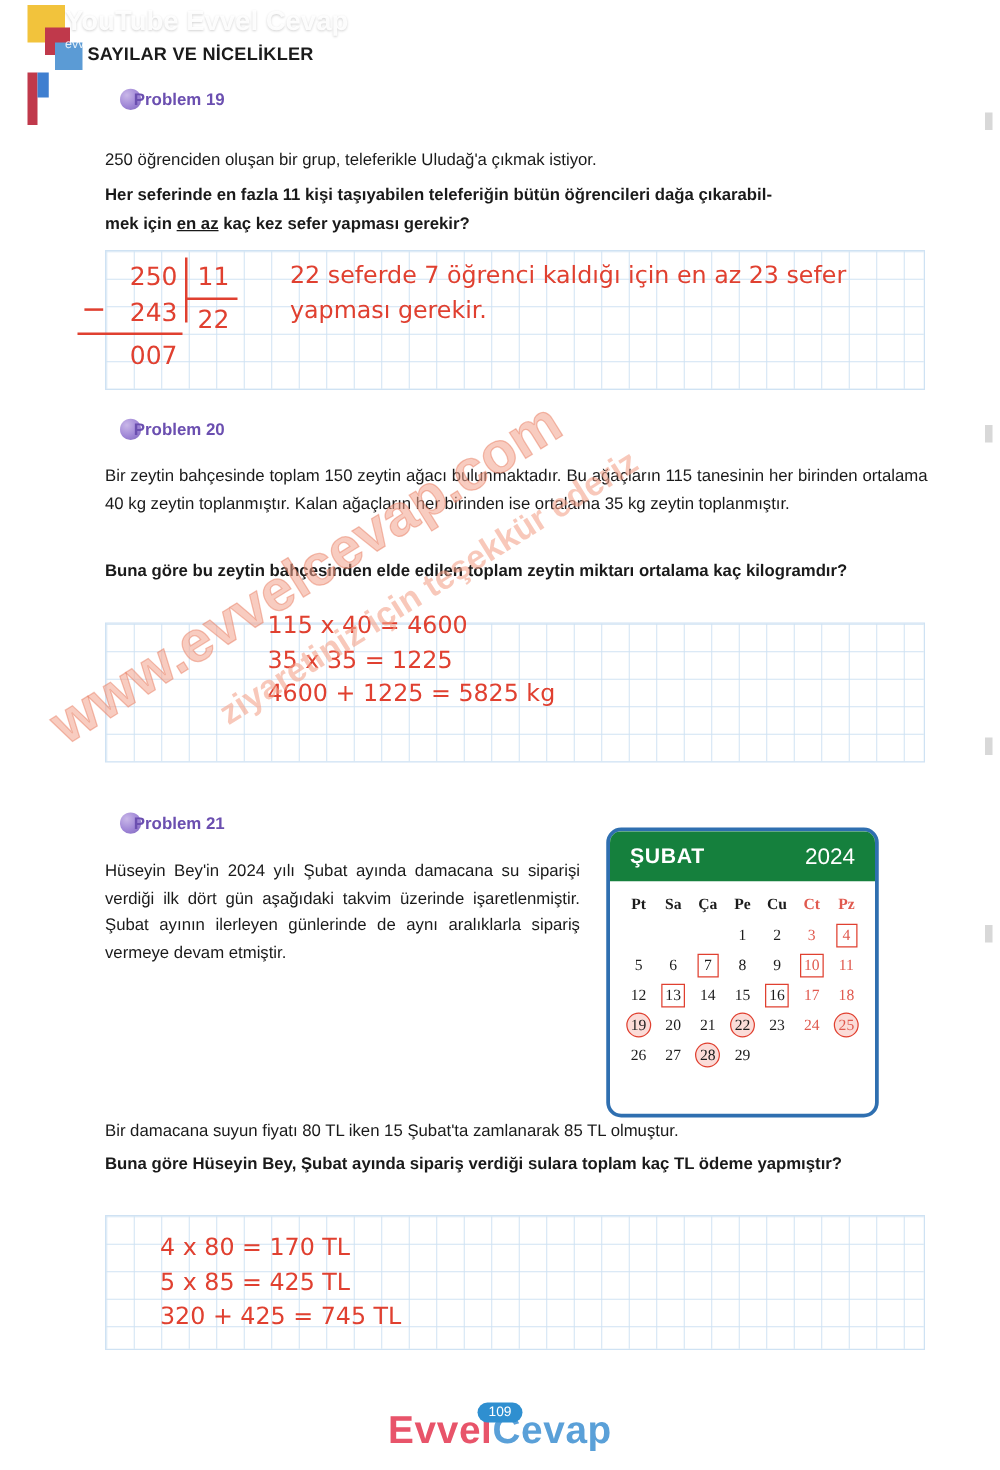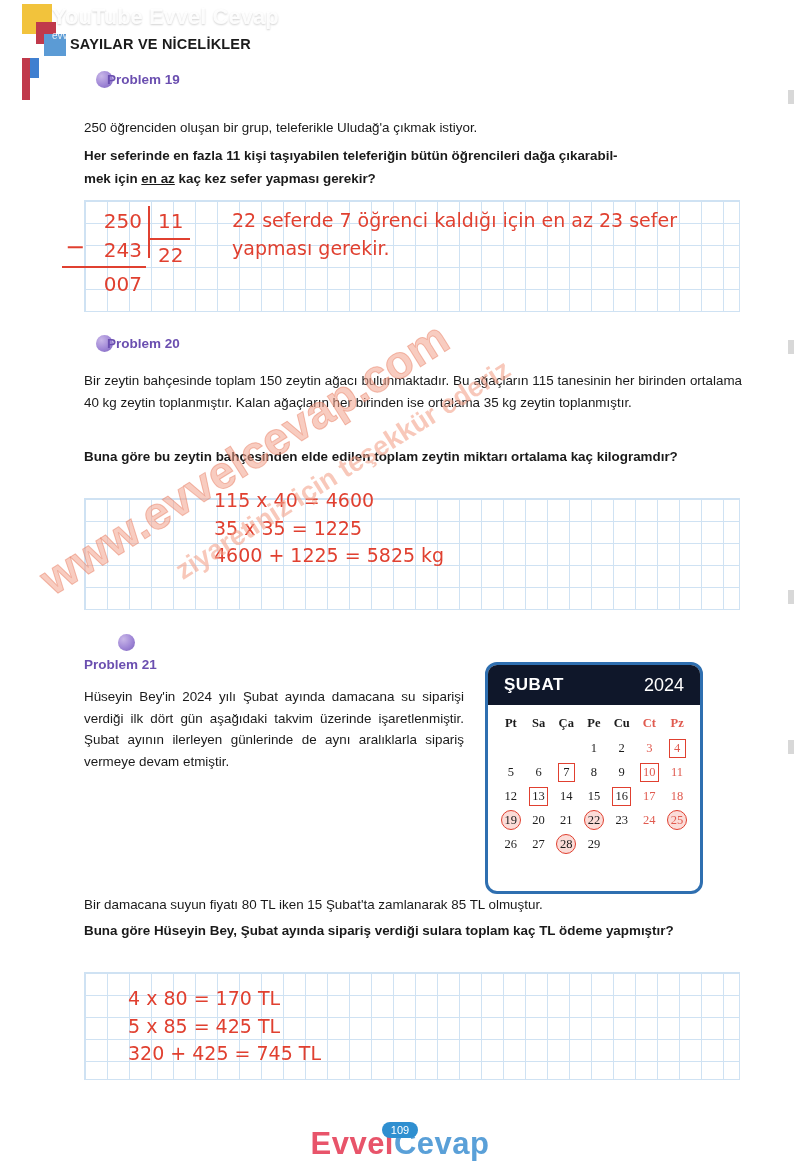--- a/index.html
+++ b/index.html
@@ -174,21 +174,21 @@
     width: 218px;
     height: 232px;
     border: 3px solid #2f6fb0;
     border-radius: 12px;
     background: #fff;
     overflow: hidden;
     box-sizing: border-box;
   }
   .cal-head {
     height: 40px;
-    background: #0f172a;
+    background: #15803d;
     display: flex;
     align-items: center;
     justify-content: space-between;
     padding: 0 16px;
     box-sizing: border-box;
   }
   .cal-month {
     color: #ffffff;
     font-weight: bold;
     font-size: 17px;
@@ -365,21 +365,21 @@
     <span class="problem-label">Problem 20</span>
   </div>
 
   <div class="ptext" style="left:84px; top:370px; width:658px;">Bir zeytin bahçesinde toplam 150 zeytin ağacı bulunmaktadır. Bu ağaçların 115 tanesinin her birinden ortalama 40 kg zeytin toplanmıştır. Kalan ağaçların her birinden ise ortalama 35 kg zeytin toplanmıştır.</div>
   <div class="ptext" style="left:84px; top:446px; width:658px; font-weight:bold;">Buna göre bu zeytin bahçesinden elde edilen toplam zeytin miktarı ortalama kaç kilogramdır?</div>
 
   <div class="grid" style="left:84px; top:498px; width:654px; height:110px;"></div>
 
   <div class="hand" style="left:214px; top:487px; width:430px;"><span>115 x 40 = 4600</span><br><span>35 x 35 = 1225</span><br><span>4600 + 1225 = 5825 kg</span></div>
 
-  <div class="problem-head" style="left:96px; top:634px;flex-direction:column;">
+  <div class="problem-head" style="left:96px; top:650px;">
     <span class="problem-bullet"></span>
     <span class="problem-label">Problem 21</span>
   </div>
 
   <div class="ptext" style="left:84px; top:686px; width:380px;">Hüseyin Bey'in 2024 yılı Şubat ayında damacana su siparişi verdiği ilk dört gün aşağıdaki takvim üzerinde işaretlenmiştir. Şubat ayının ilerleyen günlerinde de aynı aralıklarla sipariş vermeye devam etmiştir.</div>
 
   <div class="calendar" style="left:485px; top:662px;">
     <div class="cal-head">
       <span class="cal-month">ŞUBAT</span>
       <span class="cal-year">2024</span>

